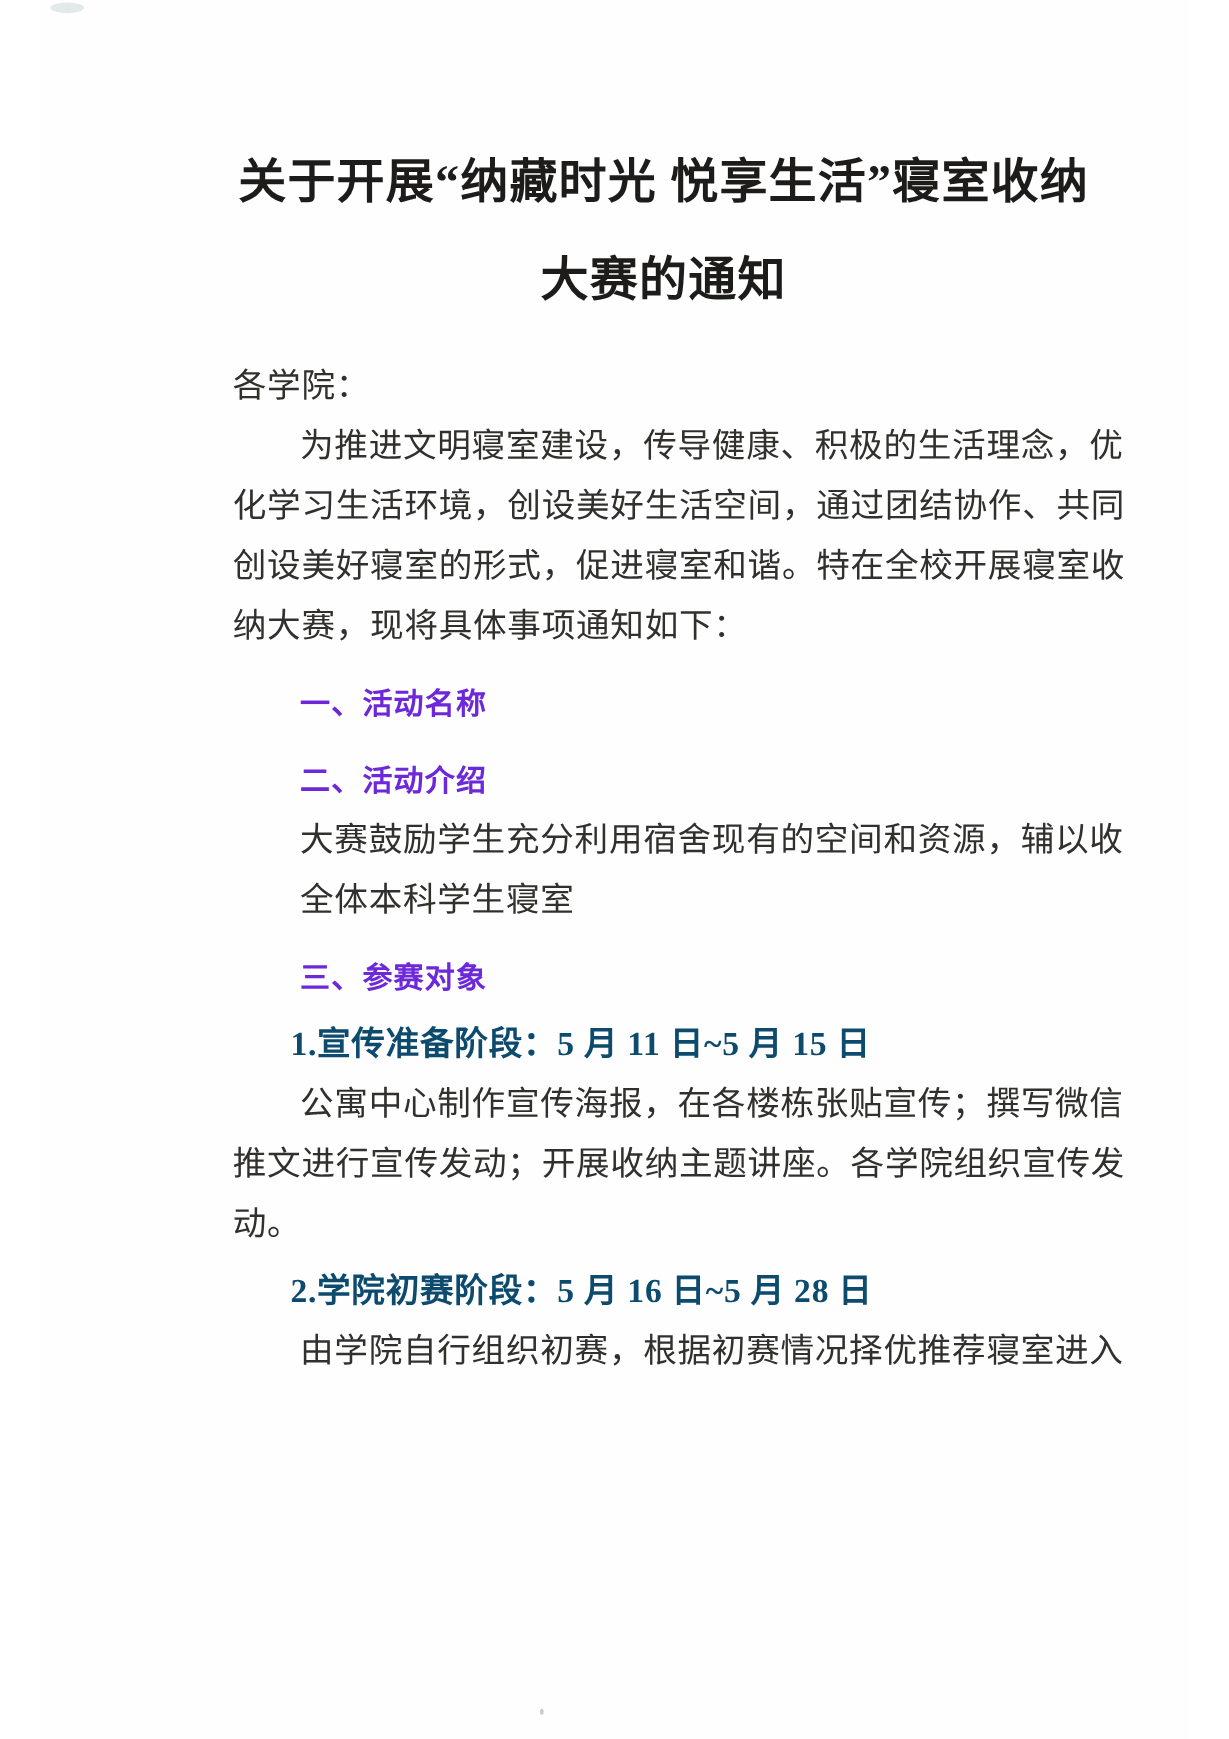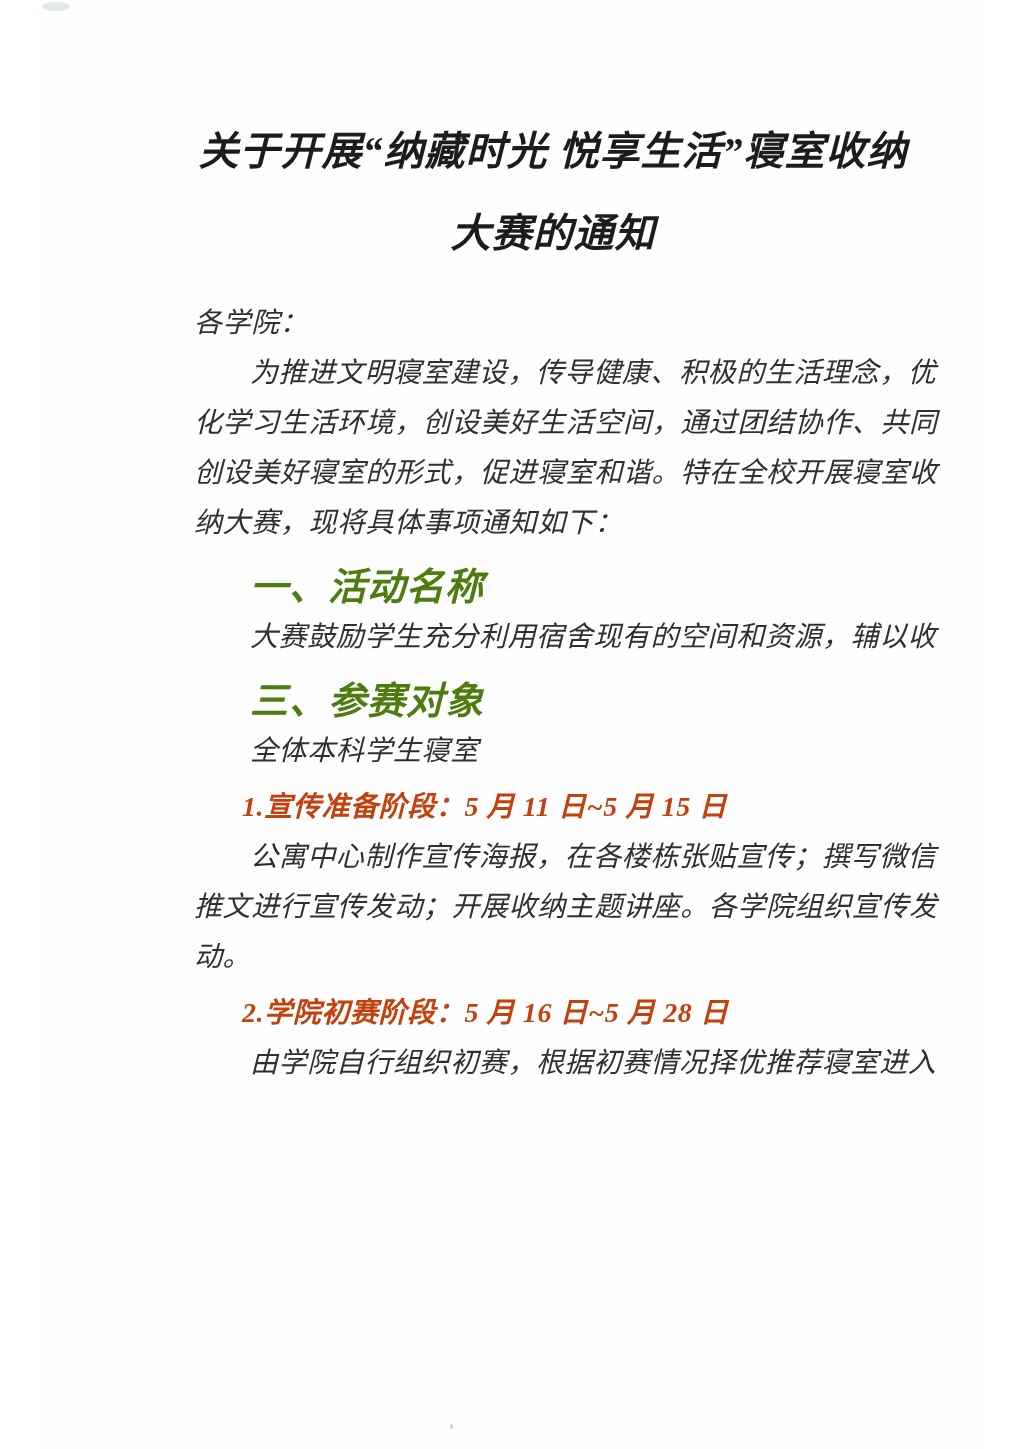--- a/index.html
+++ b/index.html
@@ -9,21 +9,20 @@
   }
   .page {
     position: relative;
     width: 956px;
     height: 1449px;
     margin: 0 auto;
     background: #fefefe;
     overflow: hidden;
     color: #2e2d2b;
     font-family: "Liberation Serif", "DejaVu Serif", serif;
-    font-style: italic;
   }
   
   .smudge-top {
     position: absolute;
     left: 8px;
     top: 2px;
     width: 28px;
     height: 9px;
     background: #dce5e5;
     border-radius: 50%;
@@ -66,31 +65,31 @@
     line-height: 50px;
     letter-spacing: 0.6px;
     color: #31302d;
   }
   .line { white-space: nowrap; }
   .indent { text-indent: 56px; }
   .quote-indent { text-indent: 48px; }
   .heading {
     font-family: "Liberation Sans", "DejaVu Sans", sans-serif;
     font-weight: bold;
-    font-size: 38px;
+    font-size: 25px;
     letter-spacing: 1px;
     text-indent: 56px;
     margin-top: 14px;
-    color: #4d7c0f;
+    color: #6d28d9;
   }
   .subhead {
     font-weight: bold;
     text-indent: 48px;
     margin-top: 6px;
-    color: #c2410c;
+    color: #0c4a6e;
   }
 </style>
 </head>
 <body>
 
 <div class="page">
 
   <div class="smudge-top"></div>
   <div class="speck-bottom"></div>
 
@@ -103,24 +102,25 @@
 
     <div class="doc-body">
       <div class="line">各学院：</div>
       <div class="line indent">为推进文明寝室建设，传导健康、积极的生活理念，优</div>
       <div class="line">化学习生活环境，创设美好生活空间，通过团结协作、共同</div>
       <div class="line">创设美好寝室的形式，促进寝室和谐。特在全校开展寝室收</div>
       <div class="line">纳大赛，现将具体事项通知如下：</div>
 
       <div class="line heading">一、活动名称</div>
 
+      <div class="line heading">二、活动介绍</div>
       <div class="line indent">大赛鼓励学生充分利用宿舍现有的空间和资源，辅以收</div>
 
+      <div class="line indent">全体本科学生寝室</div>
       <div class="line heading">三、参赛对象</div>
-      <div class="line indent">全体本科学生寝室</div>
 
       <div class="line subhead">1.宣传准备阶段：5 月 11 日~5 月 15 日</div>
       <div class="line indent">公寓中心制作宣传海报，在各楼栋张贴宣传；撰写微信</div>
       <div class="line">推文进行宣传发动；开展收纳主题讲座。各学院组织宣传发</div>
       <div class="line">动。</div>
 
       <div class="line subhead">2.学院初赛阶段：5 月 16 日~5 月 28 日</div>
       <div class="line indent">由学院自行组织初赛，根据初赛情况择优推荐寝室进入</div>
     </div>
 

